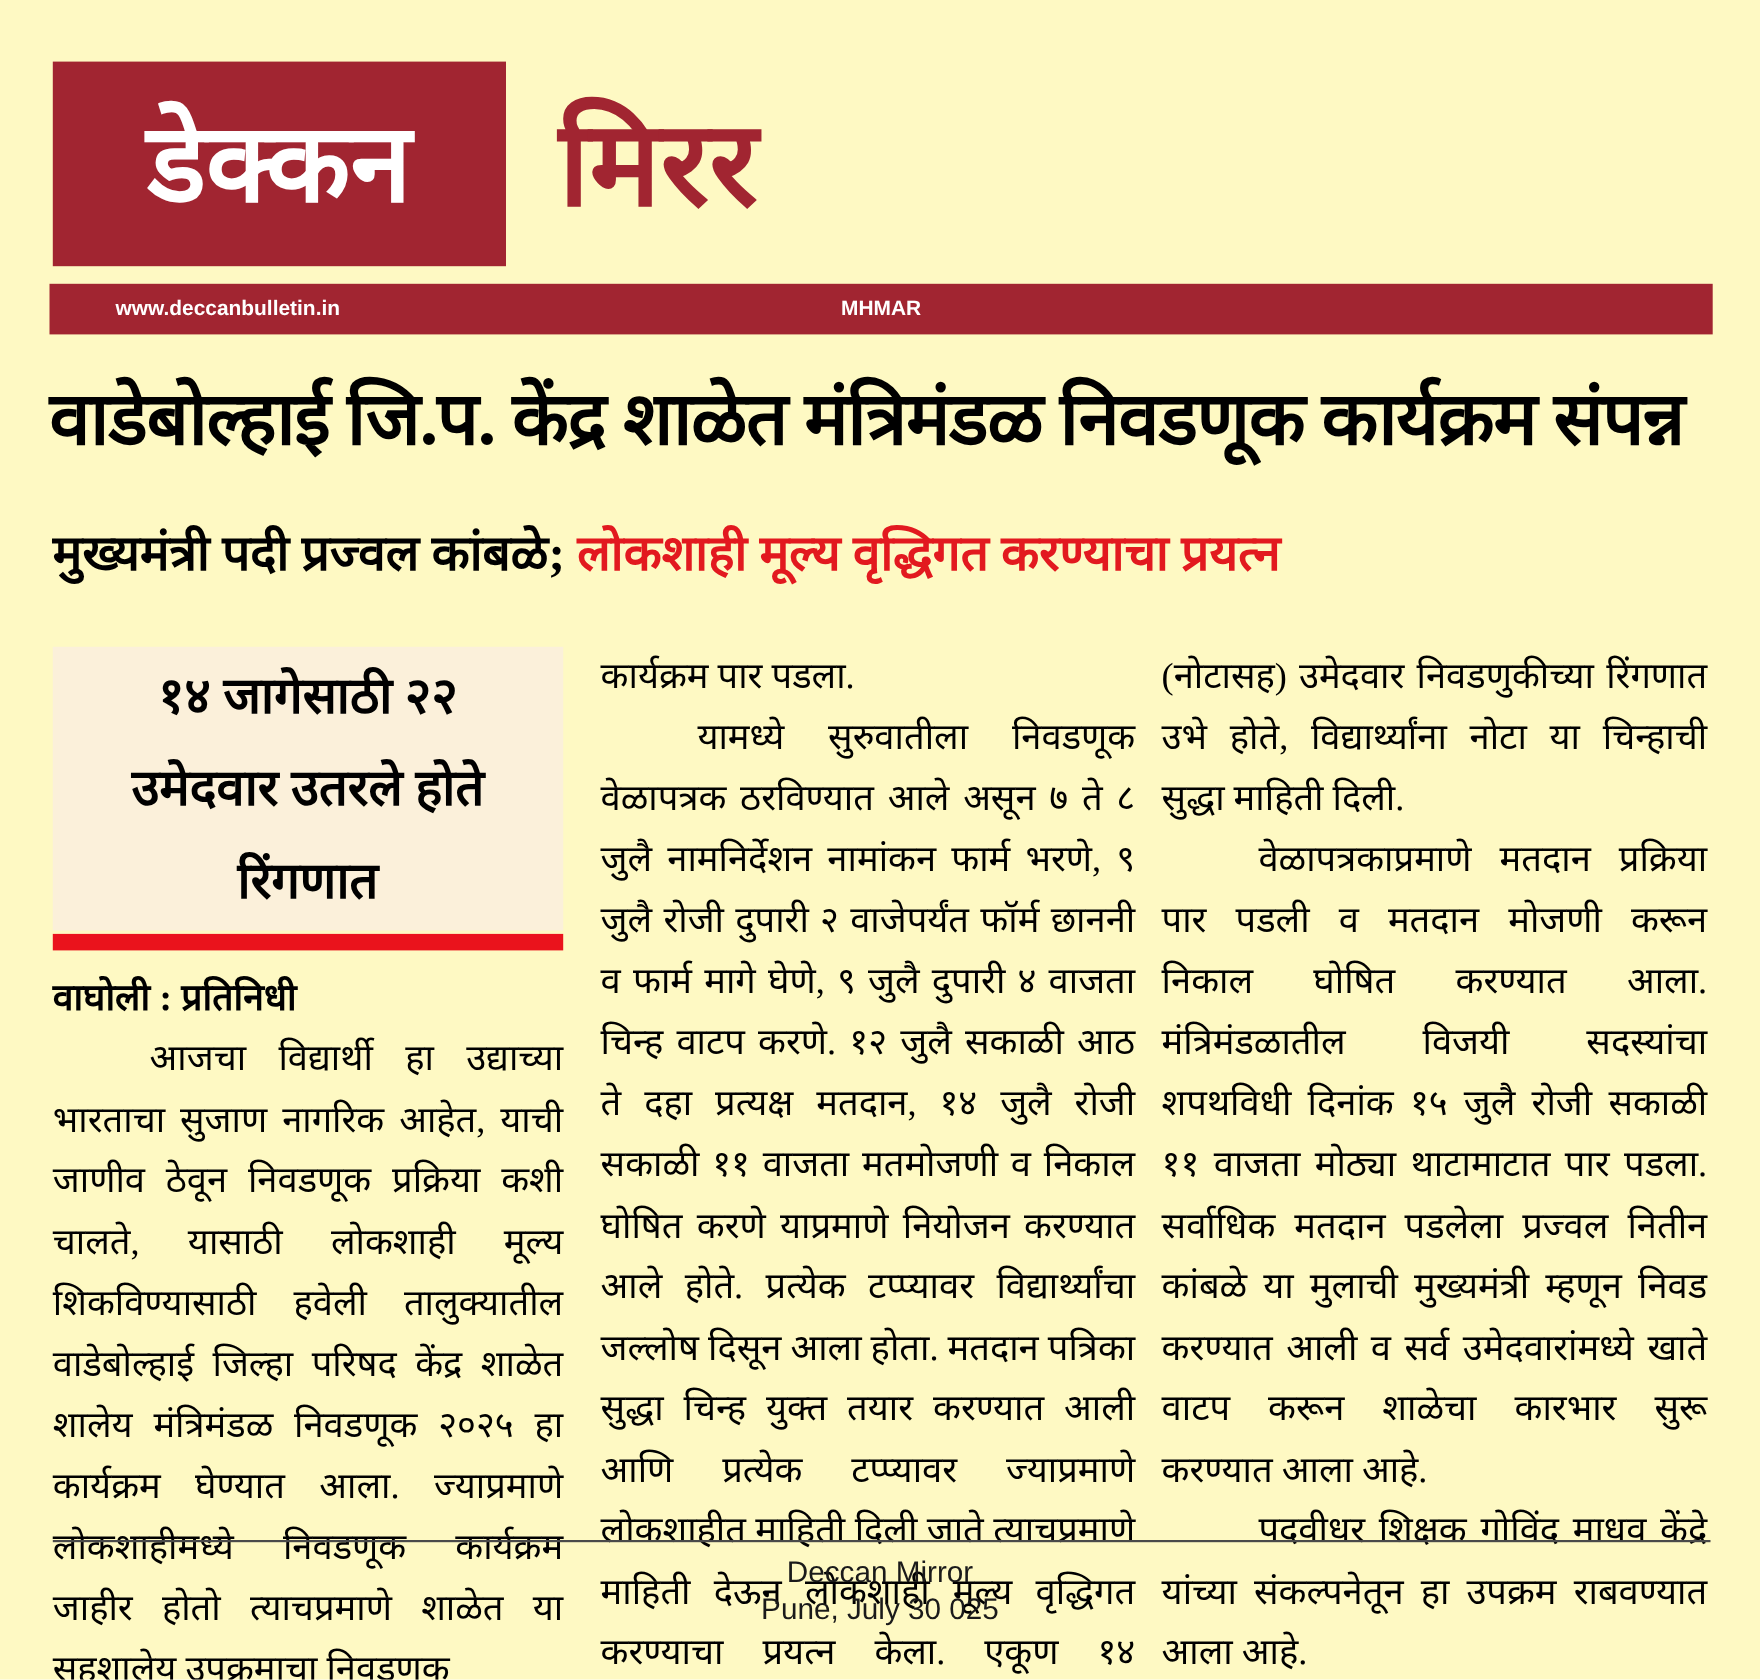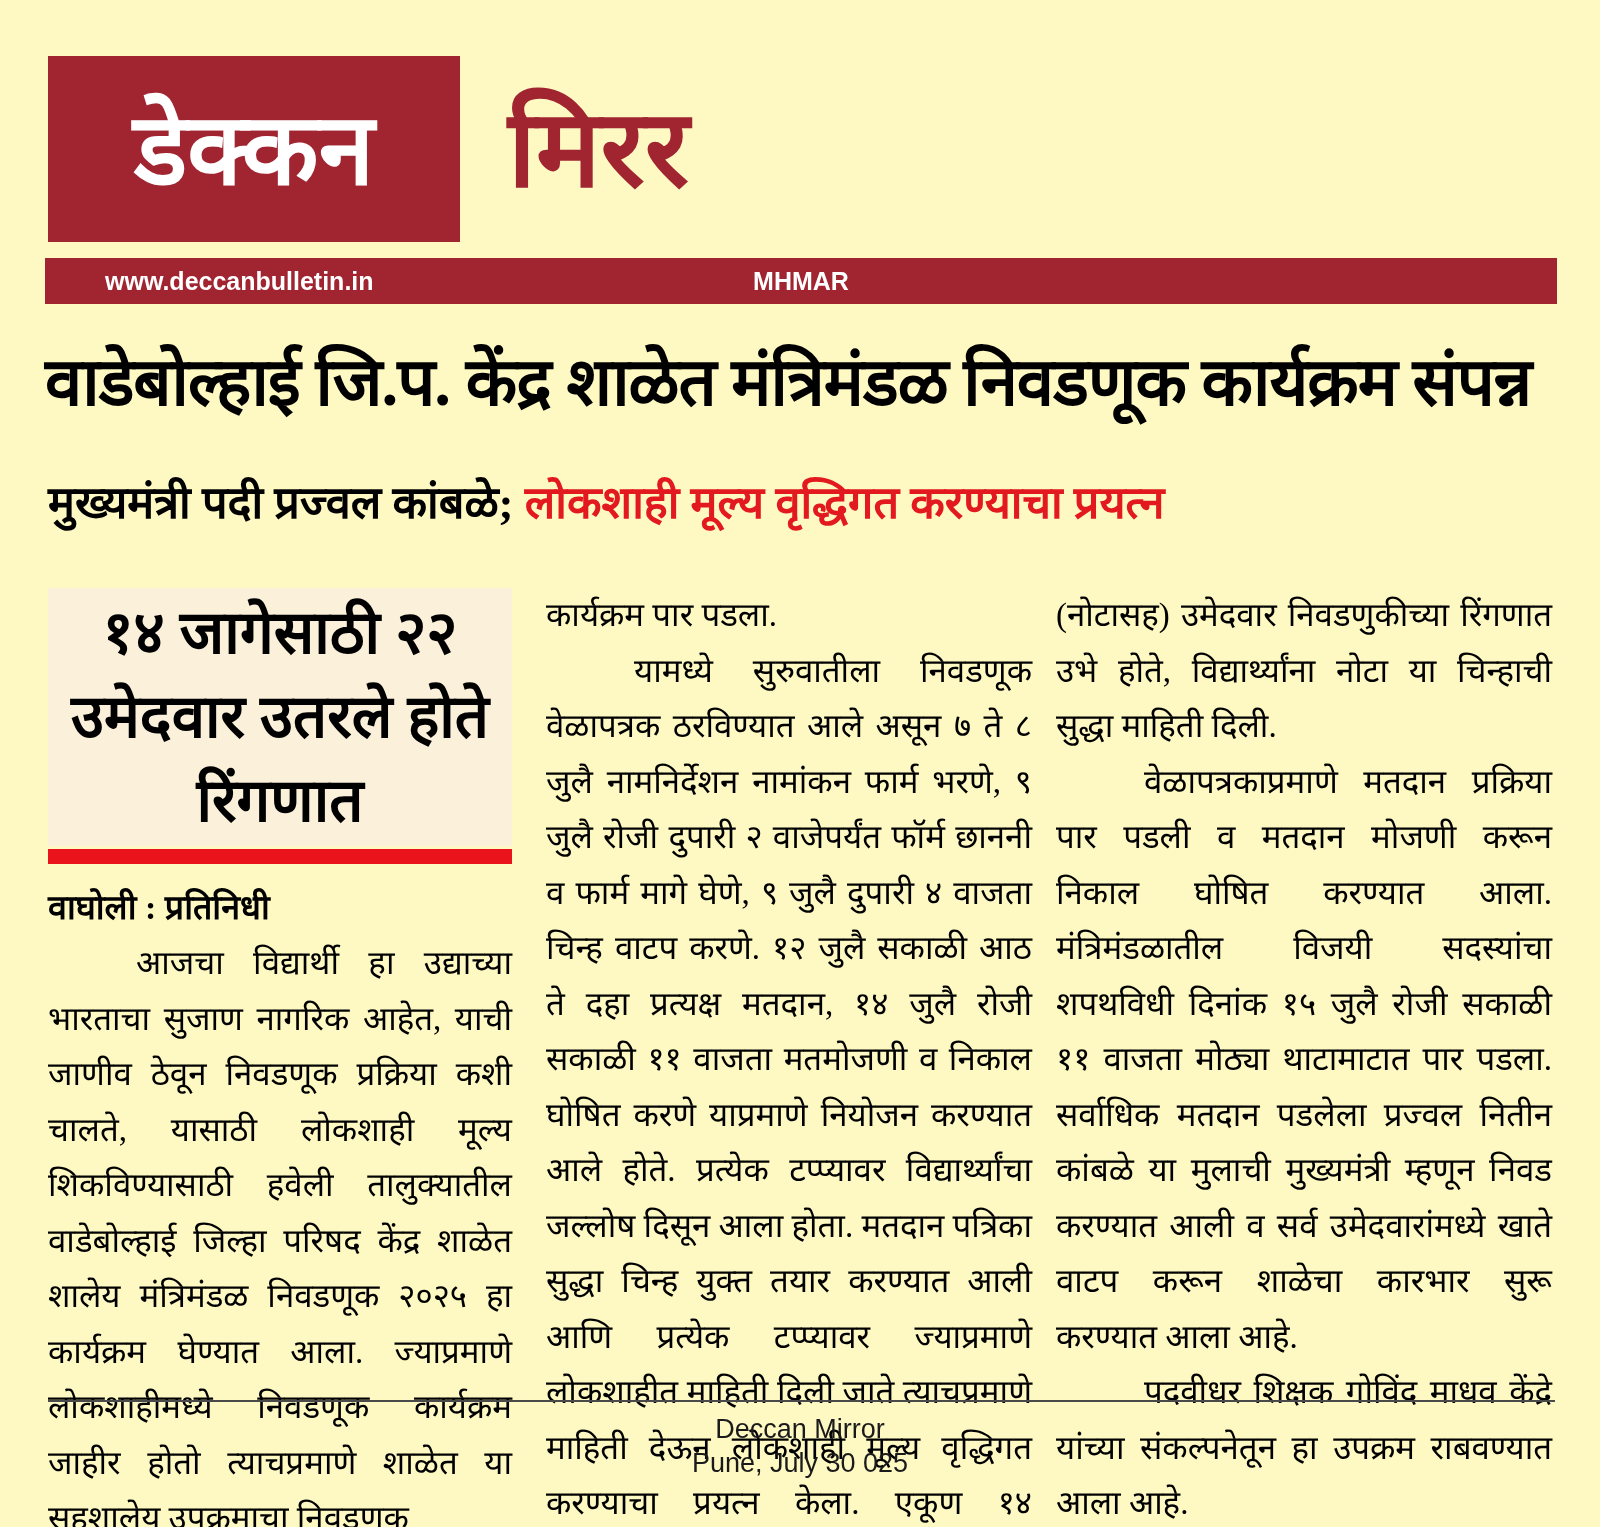--- a/index.html
+++ b/index.html
@@ -53,21 +53,21 @@
     width: 1512px; height: 46px;
     background: #a12531;
     display: flex;
     align-items: center;
     justify-content: space-between;
     padding: 0 60px;
     box-sizing: border-box;
     color: #ffffff;
     font-family: "Liberation Sans", sans-serif;
     font-weight: bold;
-    font-size: 25px;
+    font-size: 19px;
   }
   .info-bar .center-item {
     position: absolute;
     left: 0; right: 0;
     text-align: center;
   }
   .info-bar .right-item { position: relative; }
   .info-bar .left-item { position: relative; }
   
   .headline {
@@ -106,21 +106,21 @@
     height: 258px;
     background: #fbf0da;
     display: flex;
     flex-direction: column;
     align-items: center;
     justify-content: center;
     text-align: center;
   }
   .highlight-line {
     font-weight: bold;
-    font-size: 60px;
+    font-size: 46px;
     line-height: 84px;
     color: #000000;
     white-space: nowrap;
   }
   .accent-bar {
     width: 100%;
     height: 15px;
     margin-top: 3px;
     background: #ea131c;
   }

